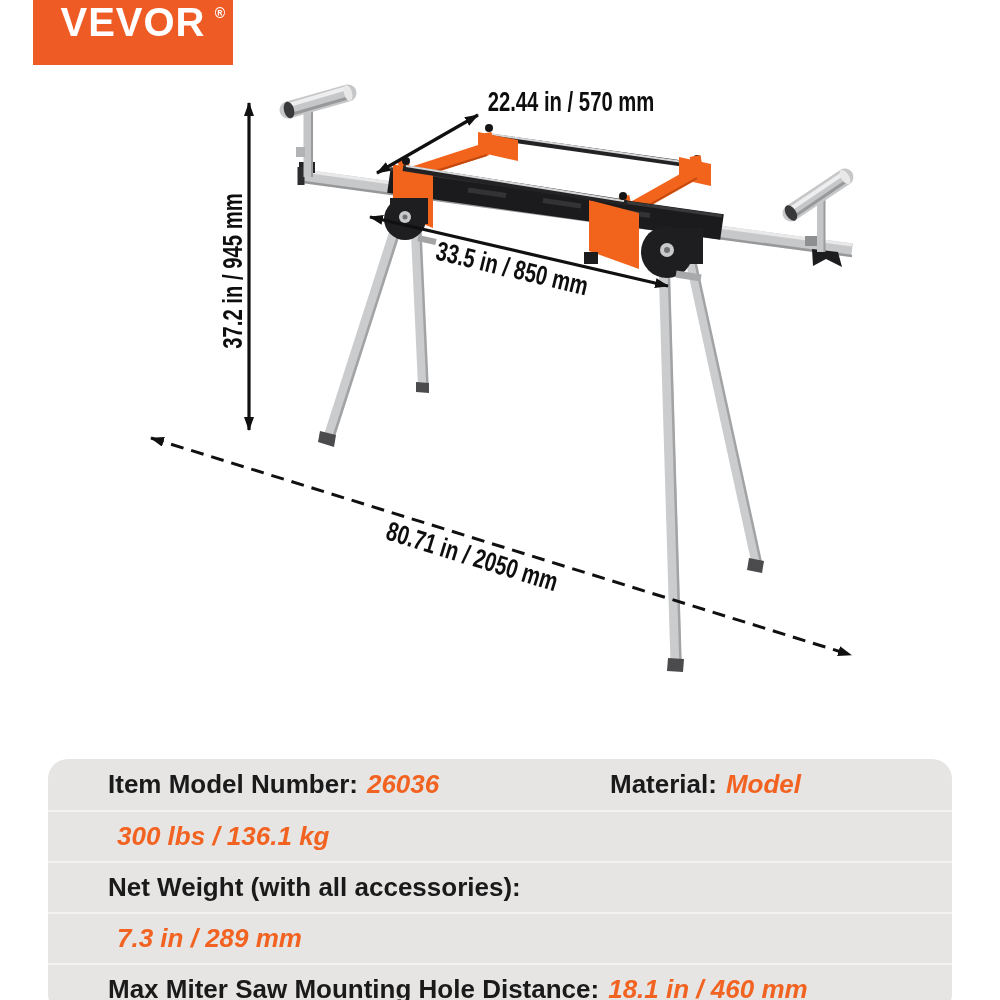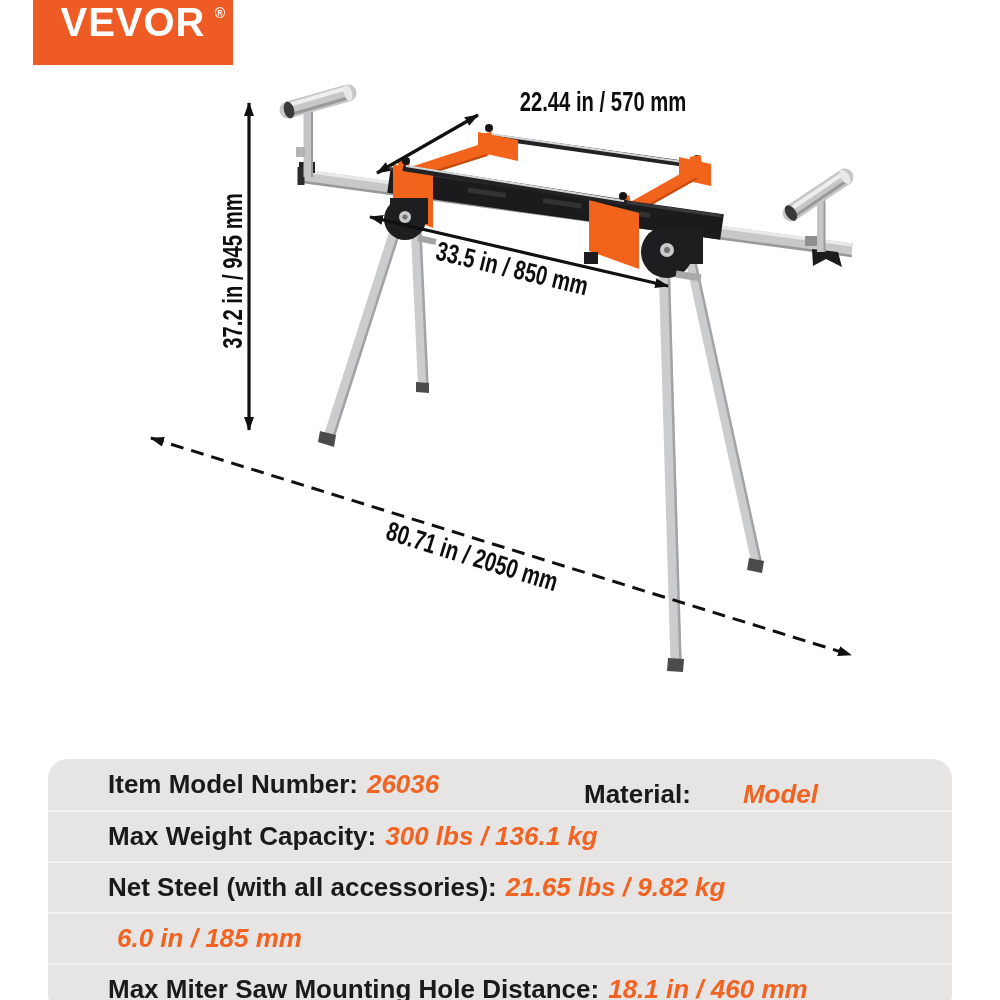--- a/index.html
+++ b/index.html
@@ -21,21 +21,21 @@
              transform:translate(-50%,-50%) rotate(var(--r,0deg));}
   .dim-label .squeeze{display:inline-block;transform:scaleX(.75);}
 
   
   .spec-panel{position:absolute;left:48px;top:713px;width:904px;height:255px;background:#e6e5e4;
               border-radius:20px;margin-top:46px;}
   .spec-row{position:relative;height:51px;display:flex;align-items:center;padding-left:60px;
             box-sizing:border-box;font-size:26px;font-weight:bold;color:#1a1a1a;}
   .spec-row + .spec-row{border-top:2px solid #f3f2f1;}
   .spec-row .val{color:#f26322;margin-left:9px;font-style:italic;}
-  .spec-col2{position:absolute;left:536px;top:0;height:100%;display:flex;align-items:flex-end;gap:43px;}
+  .spec-col2{position:absolute;left:562px;top:0;height:100%;display:flex;align-items:center;}
 </style>
 </head>
 <body>
 
 <div class="stage">
 
   <div class="logo">
     <span class="logo-text">VEVOR</span>
     <span class="logo-reg">®</span>
   </div>
@@ -148,21 +148,21 @@
     </g>
 
     <g stroke="#101010" fill="none">
       <line x1="377" y1="173" x2="478" y2="115" stroke-width="3.2" marker-start="url(#ah)" marker-end="url(#ah)"></line>
       <line x1="249" y1="103" x2="249" y2="430" stroke-width="3.2" marker-start="url(#ah)" marker-end="url(#ah)"></line>
       <line x1="370" y1="217" x2="668" y2="286" stroke-width="3.2" marker-start="url(#ah)" marker-end="url(#ah)"></line>
       <line x1="151" y1="438" x2="851" y2="655" stroke-width="3" stroke-dasharray="13 8" marker-start="url(#ah)" marker-end="url(#ah)"></line>
     </g>
   </svg>
 
-  <div class="dim-label" style="left:603px;top:102px;">
+  <div class="dim-label" style="left:571px;top:102px;">
     <span class="squeeze">22.44 in / 570 mm</span>
   </div>
   <div class="dim-label" style="left:233px;top:271px;--r:-90deg;">
     <span class="squeeze">37.2 in / 945 mm</span>
   </div>
   <div class="dim-label" style="left:512px;top:269px;--r:13.5deg;">
     <span class="squeeze">33.5 in / 850 mm</span>
   </div>
   <div class="dim-label" style="left:472px;top:557px;--r:17.2deg;">
     <span class="squeeze">80.71 in / 2050 mm</span>
@@ -171,29 +171,27 @@
   <div class="spec-panel">
     <div class="spec-row">
       <span>Item Model Number:</span>
       <span class="val">26036</span>
       <span class="spec-col2">
         <span>Material:</span>
         <span class="val">Model</span>
       </span>
     </div>
     <div class="spec-row">
-      <span>Max Weight Capacity:</span>
       <span class="val">300 lbs / 136.1 kg</span>
     </div>
     <div class="spec-row">
-      <span>Net Steel (with all accessories):</span>
-      <span class="val">21.65 lbs / 9.82 kg</span>
+      <span>Net Weight (with all accessories):</span>
     </div>
     <div class="spec-row">
-      <span class="val">6.0 in / 185 mm</span>
+      <span class="val">7.3 in / 289 mm</span>
     </div>
     <div class="spec-row">
       <span>Max Miter Saw Mounting Hole Distance:</span>
       <span class="val">18.1 in / 460 mm</span>
     </div>
   </div>
 
 </div>
 
 </body></html>

